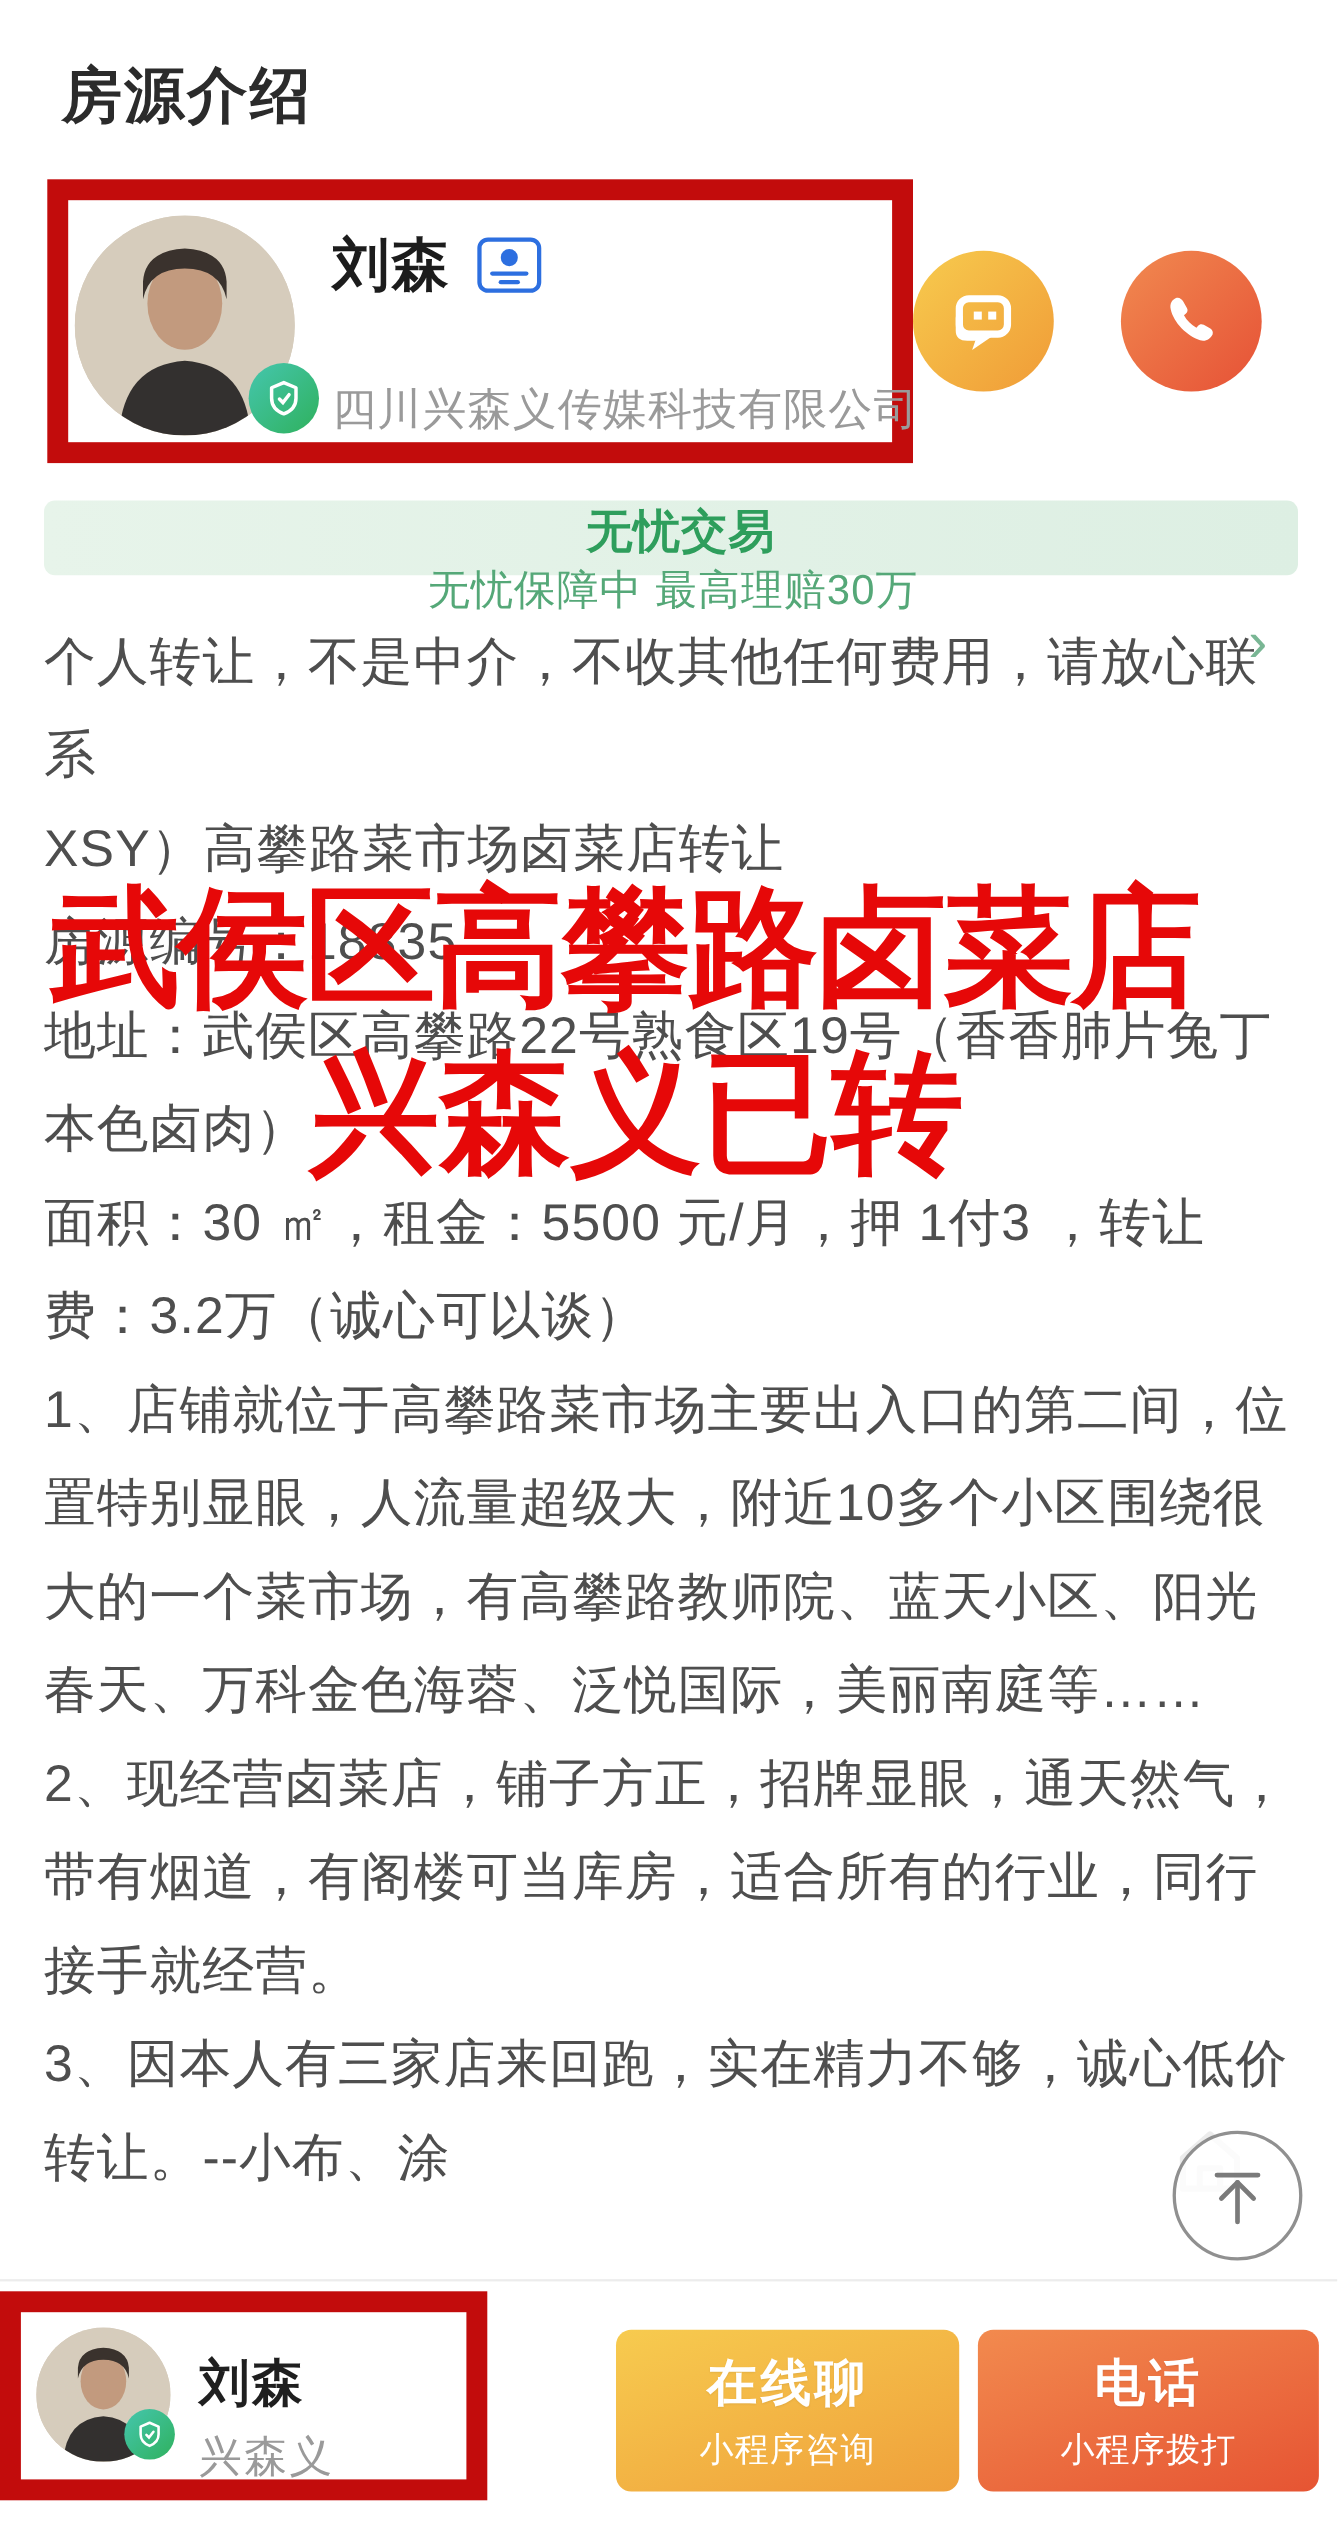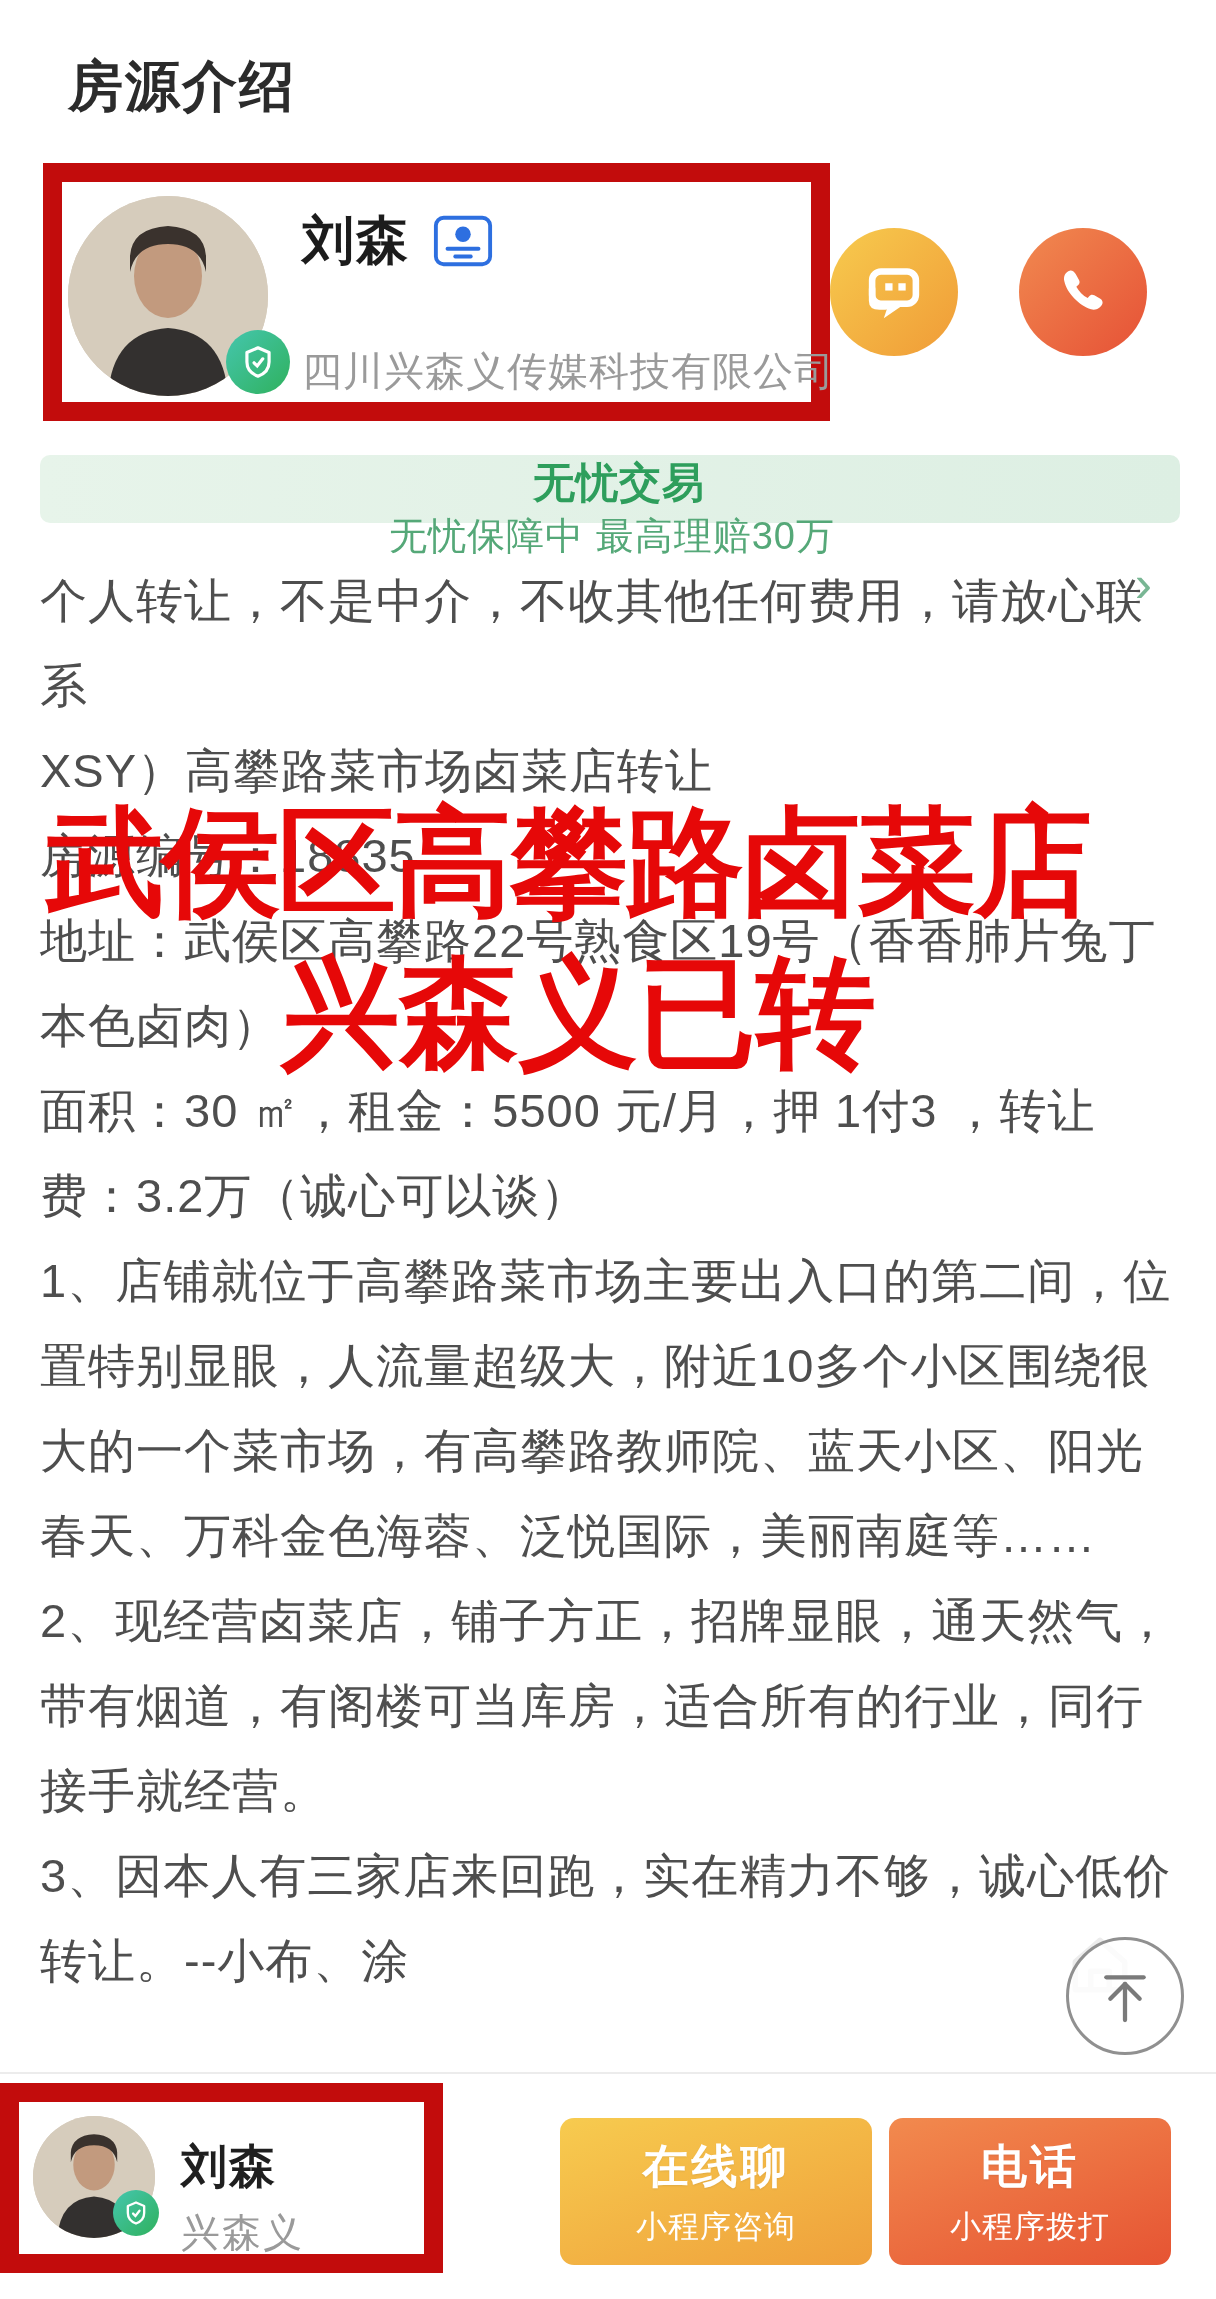--- a/index.html
+++ b/index.html
@@ -2,21 +2,21 @@
 <html><head>
 <meta charset="utf-8">
 <style>
   html,body{margin:0;padding:0;background:#fff;}
   .page{
     position:relative;width:1216px;height:2299px;overflow:hidden;background:#ffffff;
     font-family:"Liberation Sans", sans-serif;
   }
   
   .page-title{
-    position:absolute;left:68px;top:50px;font-size:55px;font-weight:600;color:#2b2b2b;letter-spacing:2px;
+    position:absolute;left:56px;top:50px;font-size:55px;font-weight:600;color:#2b2b2b;letter-spacing:2px;
   }
   
   .agent-card{
     position:absolute;left:43px;top:163px;width:787px;height:258px;box-sizing:border-box;
     border:19px solid #c20c0c;background:#ffffff;z-index:5;
   }
   .avatar{
     position:absolute;left:6px;top:14px;width:200px;height:200px;border-radius:50%;overflow:hidden;
     background:linear-gradient(180deg,#d9cfc0 0%,#cfc3b1 100%);
   }
@@ -83,21 +83,21 @@
     display:flex;align-items:center;justify-content:center;
   }
   .bottom-name{position:absolute;left:162px;top:34px;font-size:46px;font-weight:700;color:#1f1f1f;letter-spacing:2px;}
   .bottom-company{position:absolute;left:162px;top:104px;font-size:39px;color:#9a9a9a;letter-spacing:2px;}
   .action-btn{
     position:absolute;top:2118px;height:147px;border-radius:14px;border:none;cursor:pointer;
     display:flex;flex-direction:column;align-items:center;justify-content:center;color:#fff;
     font-family:"Liberation Sans", sans-serif;padding:17px;
   }
   .chat-btn{left:560px;width:312px;background:linear-gradient(160deg,#f7cb4f 0%,#efa03b 100%);}
-  .call-btn{left:889px;width:282px;background:linear-gradient(160deg,#f28a4e 0%,#e65433 100%);}
+  .call-btn{left:889px;width:310px;background:linear-gradient(160deg,#f28a4e 0%,#e65433 100%);}
   .action-label{font-size:46px;font-weight:700;letter-spacing:3px;text-shadow:0 1px 2px rgba(0,0,0,.08);}
   .action-sublabel{font-size:31px;margin-top:8px;letter-spacing:1px;}
 </style>
 </head>
 <body>
 
 <div class="page">
 
   <div class="page-title">房源介绍</div>
 

